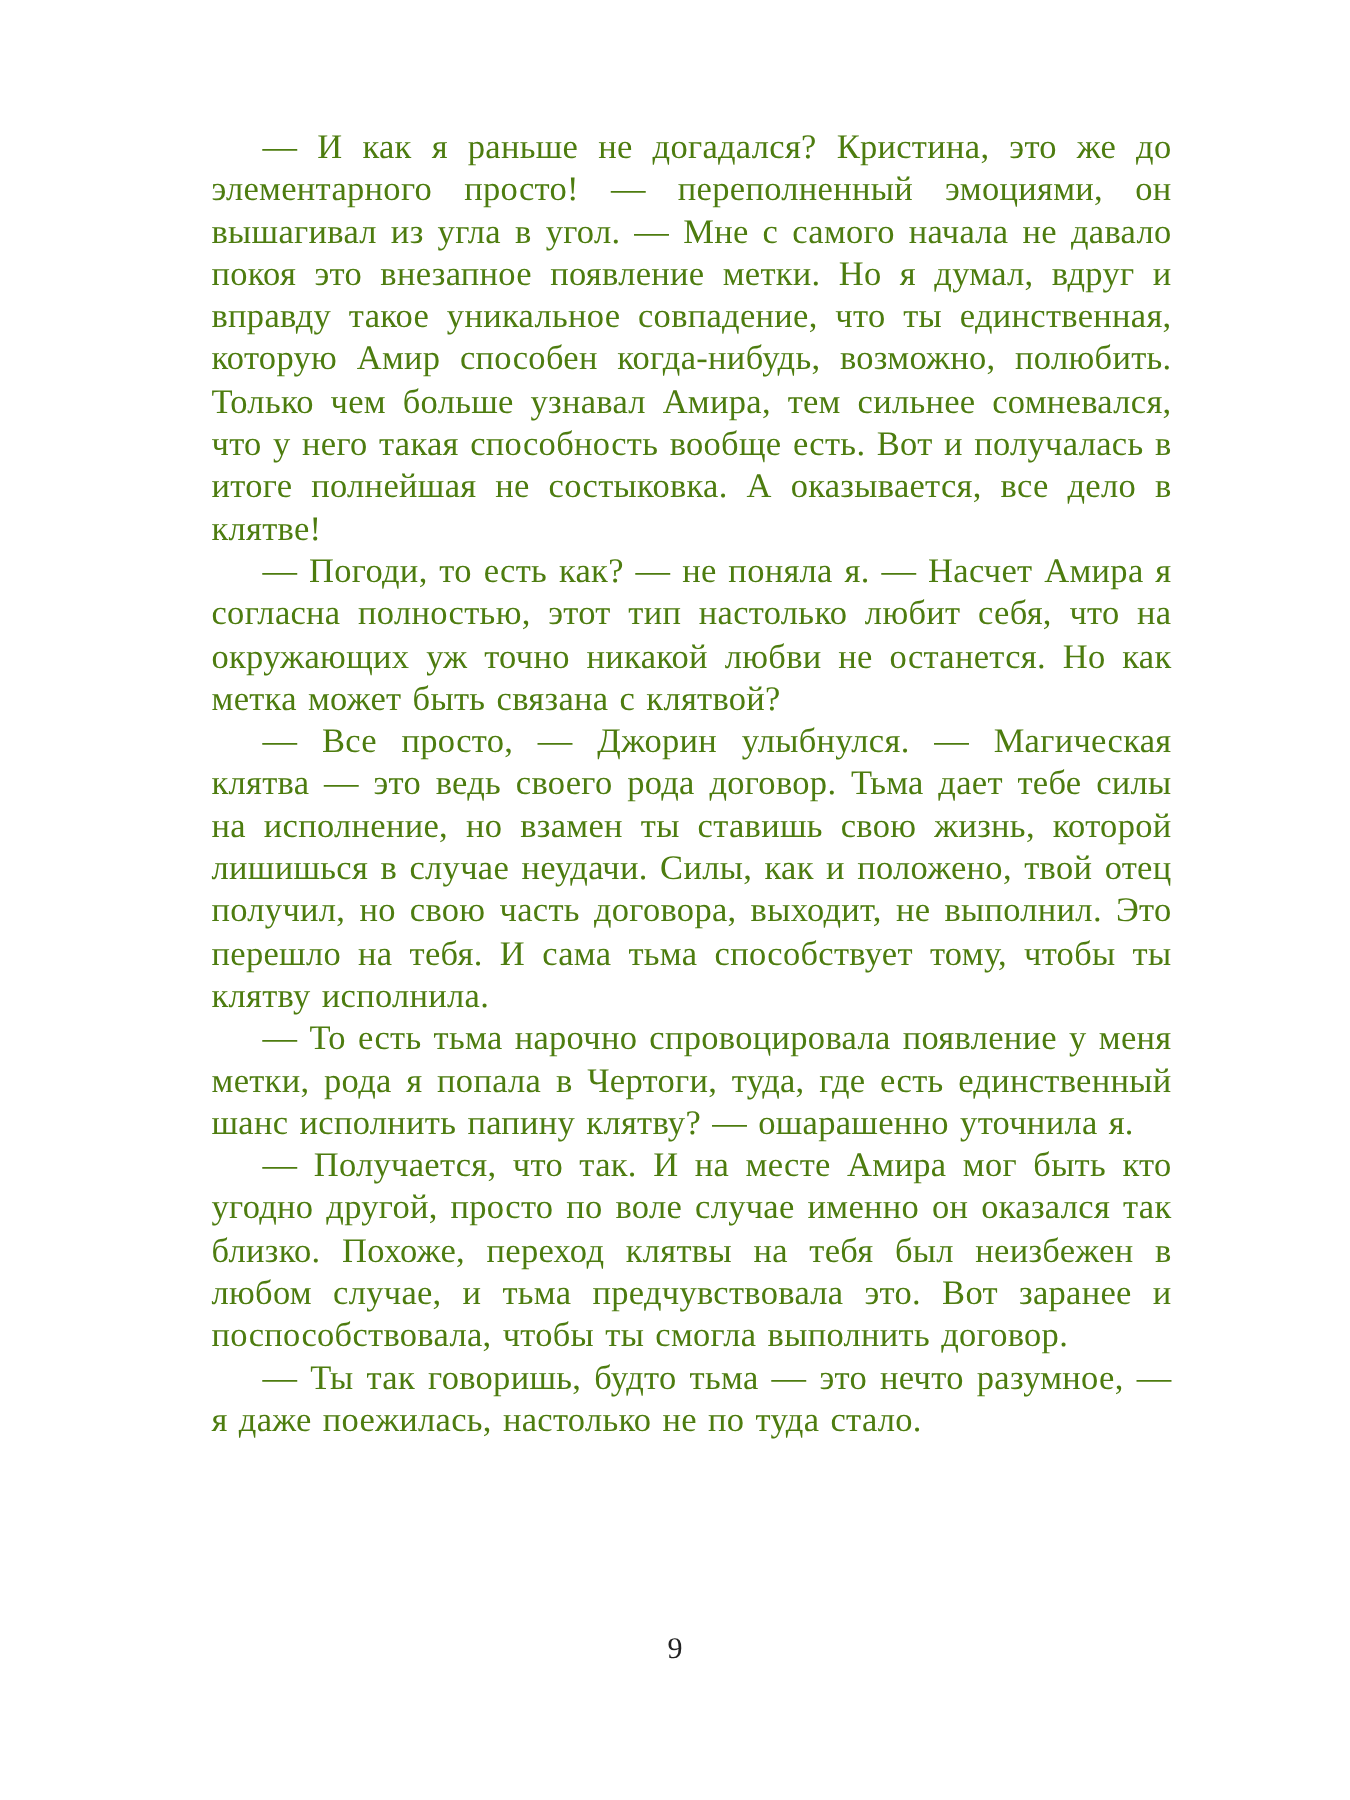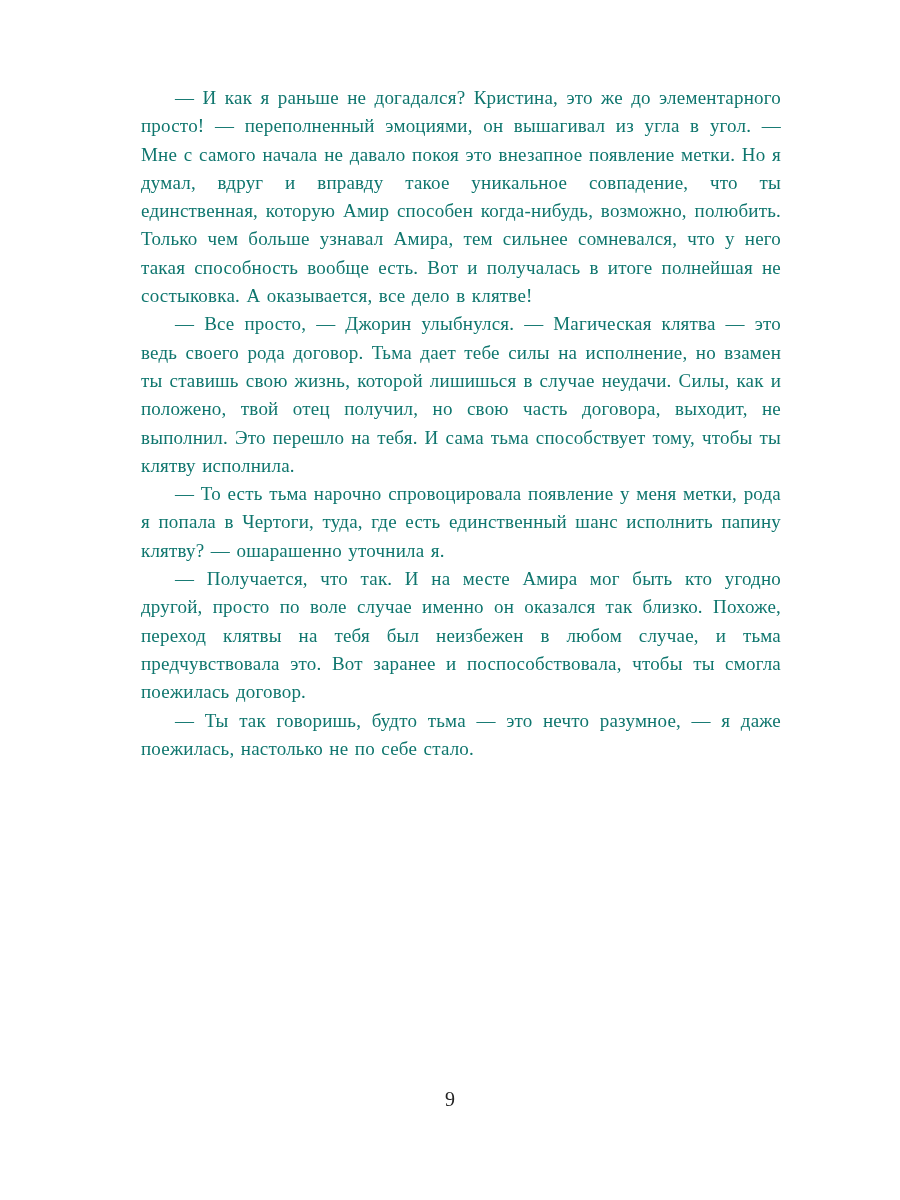--- a/index.html
+++ b/index.html
@@ -21,27 +21,27 @@
     }
 
     .text-block {
       position: absolute;
       top: 84px;
       left: 141px;
       width: 640px;
     }
 
     .text-block p {
-      font-size: 19px;
+      font-size: 23px;
       line-height: 28.3px;
       text-align: justify;
       text-indent: 34px;
       letter-spacing: 0.2px;
       word-spacing: 1.5px;
-      color: #0f766e;
+      color: #4d7c0f;
       hyphens: auto;
       -webkit-hyphens: auto;
     }
 
     .page-footer {
       position: absolute;
       left: 0;
       width: 900px;
       top: 1088px;
       text-align: center;
@@ -53,23 +53,24 @@
       display: inline-block;
     }
   </style>
 </head>
 <body>
 
 <div class="book-page">
 
   <div class="text-block">
     <p lang="ru">— И как я раньше не догадался? Кристина, это же до элементарного просто! — переполненный эмоциями, он вышагивал из угла в угол. — Мне с самого начала не давало покоя это внезапное появление метки. Но я думал, вдруг и вправду такое уникальное совпадение, что ты единственная, которую Амир способен когда-нибудь, возможно, полюбить. Только чем больше узнавал Амира, тем сильнее сомневался, что у него такая способность вообще есть. Вот и получалась в итоге полнейшая не состыковка. А оказывается, все дело в клятве!</p>
+    <p lang="ru">— Погоди, то есть как? — не поняла я. — Насчет Амира я согласна полностью, этот тип настолько любит себя, что на окружающих уж точно никакой любви не останется. Но как метка может быть связана с клятвой?</p>
     <p lang="ru">— Все просто, — Джорин улыбнулся. — Магическая клятва — это ведь своего рода договор. Тьма дает тебе силы на исполнение, но взамен ты ставишь свою жизнь, которой лишишься в случае неудачи. Силы, как и положено, твой отец получил, но свою часть договора, выходит, не выполнил. Это перешло на тебя. И сама тьма способствует тому, чтобы ты клятву исполнила.</p>
     <p lang="ru">— То есть тьма нарочно спровоцировала появление у меня метки, рода я попала в Чертоги, туда, где есть единственный шанс исполнить папину клятву? — ошарашенно уточнила я.</p>
-    <p lang="ru">— Получается, что так. И на месте Амира мог быть кто угодно другой, просто по воле случае именно он оказался так близко. Похоже, переход клятвы на тебя был неизбежен в любом случае, и тьма предчувствовала это. Вот заранее и поспособствовала, чтобы ты смогла поежилась договор.</p>
-    <p lang="ru">— Ты так говоришь, будто тьма — это нечто разумное, — я даже поежилась, настолько не по себе стало.</p>
+    <p lang="ru">— Получается, что так. И на месте Амира мог быть кто угодно другой, просто по воле случае именно он оказался так близко. Похоже, переход клятвы на тебя был неизбежен в любом случае, и тьма предчувствовала это. Вот заранее и поспособствовала, чтобы ты смогла выполнить договор.</p>
+    <p lang="ru">— Ты так говоришь, будто тьма — это нечто разумное, — я даже поежилась, настолько не по туда стало.</p>
   </div>
 
   <div class="page-footer">
     <span class="page-number">9</span>
   </div>
 
 </div>
 
 </body></html>

